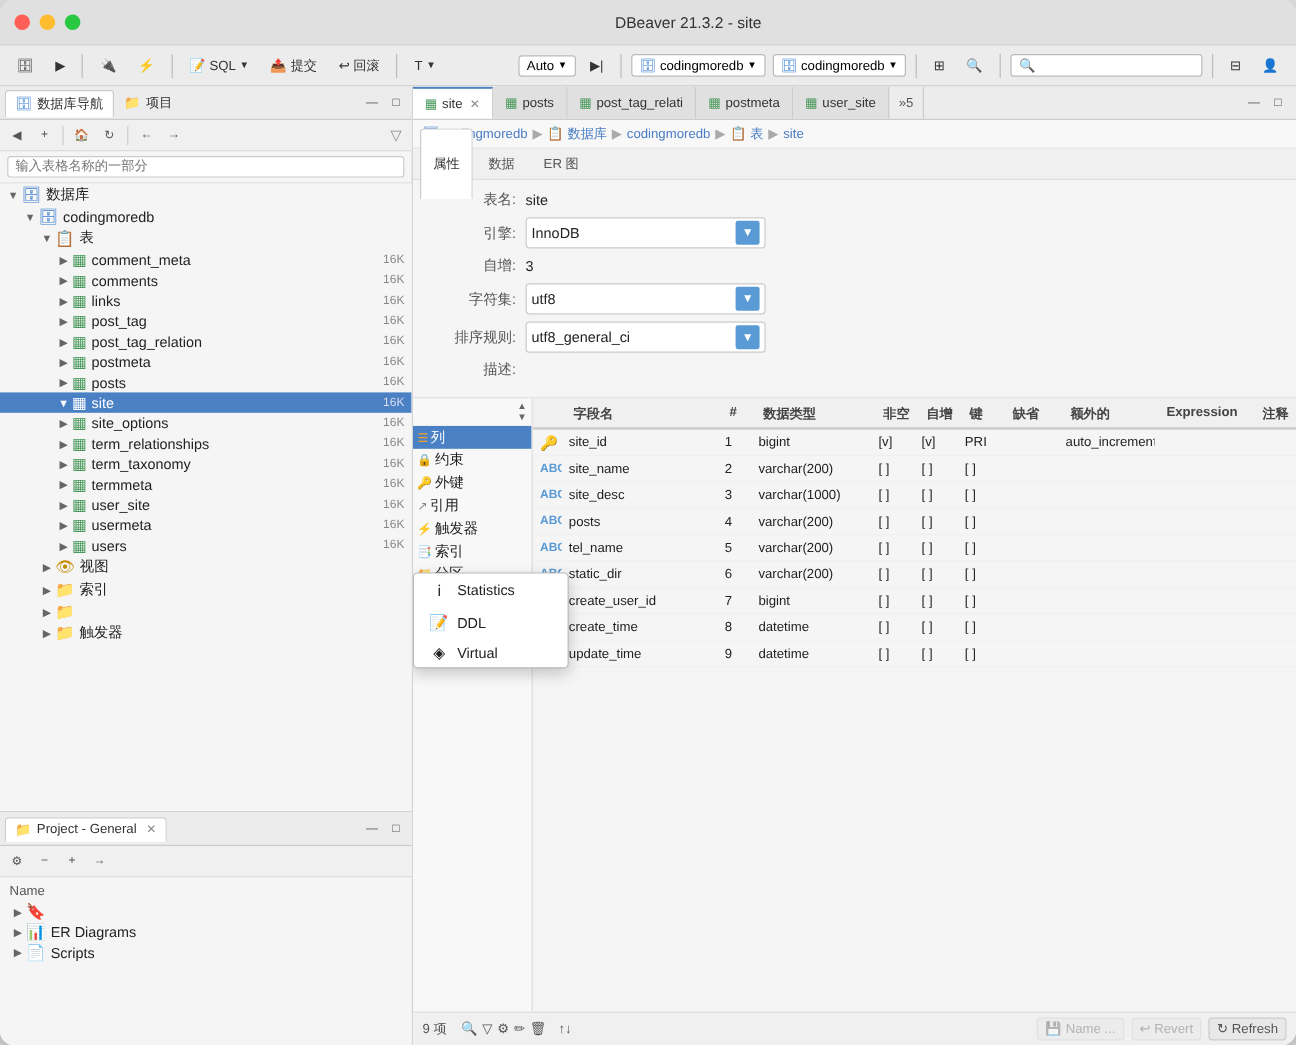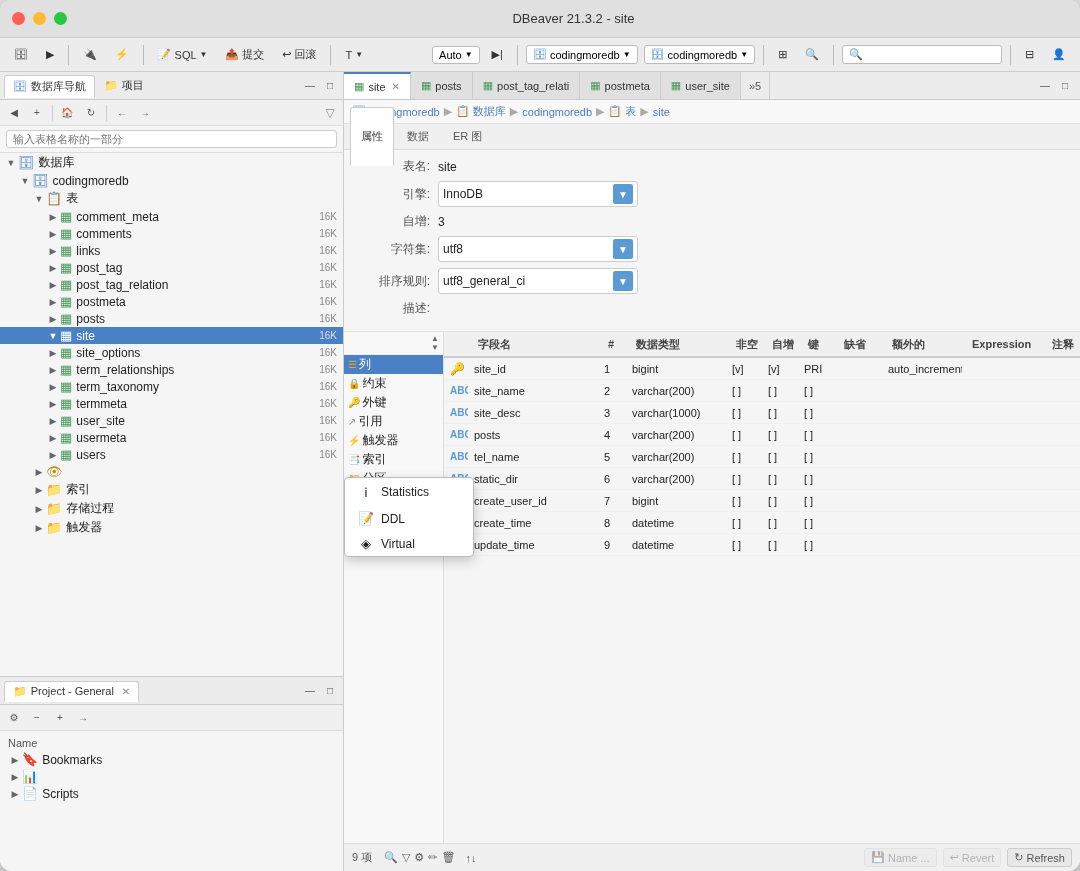--- a/index.html
+++ b/index.html
@@ -729,32 +729,32 @@
         <div class="tree-item" style="padding-left:46px">
           <span class="tree-arrow">▶</span>
           <span class="tree-icon icon-table">▦</span>
           <span class="tree-label">users</span>
           <span class="tree-badge">16K</span>
         </div>
 
         <div class="tree-item" style="padding-left:32px">
           <span class="tree-arrow">▶</span>
           <span class="tree-icon icon-view">👁</span>
+          <span class="tree-label">视图</span>
         </div>
 
         <div class="tree-item" style="padding-left:32px">
           <span class="tree-arrow">▶</span>
           <span class="tree-icon icon-folder">📁</span>
           <span class="tree-label">索引</span>
         </div>
 
         <div class="tree-item" style="padding-left:32px">
           <span class="tree-arrow">▶</span>
           <span class="tree-icon icon-folder">📁</span>
-          <span class="tree-label">存储过程</span>
         </div>
 
         <div class="tree-item" style="padding-left:32px">
           <span class="tree-arrow">▶</span>
           <span class="tree-icon icon-folder">📁</span>
           <span class="tree-label">触发器</span>
         </div>
 
       </div>
 
@@ -774,25 +774,25 @@
           <div class="pt-btn">⚙</div>
           <div class="pt-btn">−</div>
           <div class="pt-btn">+</div>
           <div class="pt-btn">→</div>
         </div>
         <div class="proj-tree">
           <div class="proj-header">Name</div>
           <div class="tree-item" style="padding-left:8px">
             <span class="tree-arrow">▶</span>
             <span class="tree-icon" style="color:#c68a00">🔖</span>
-            <span class="tree-label">Bookmarks</span>
           </div>
           <div class="tree-item" style="padding-left:8px">
             <span class="tree-arrow">▶</span>
             <span class="tree-icon" style="color:#c44">📊</span>
+            <span class="tree-label">ER Diagrams</span>
           </div>
           <div class="tree-item" style="padding-left:8px">
             <span class="tree-arrow">▶</span>
             <span class="tree-icon" style="color:#7a5a9a">📄</span>
             <span class="tree-label">Scripts</span>
           </div>
         </div>
       </div>
 
     </div>

